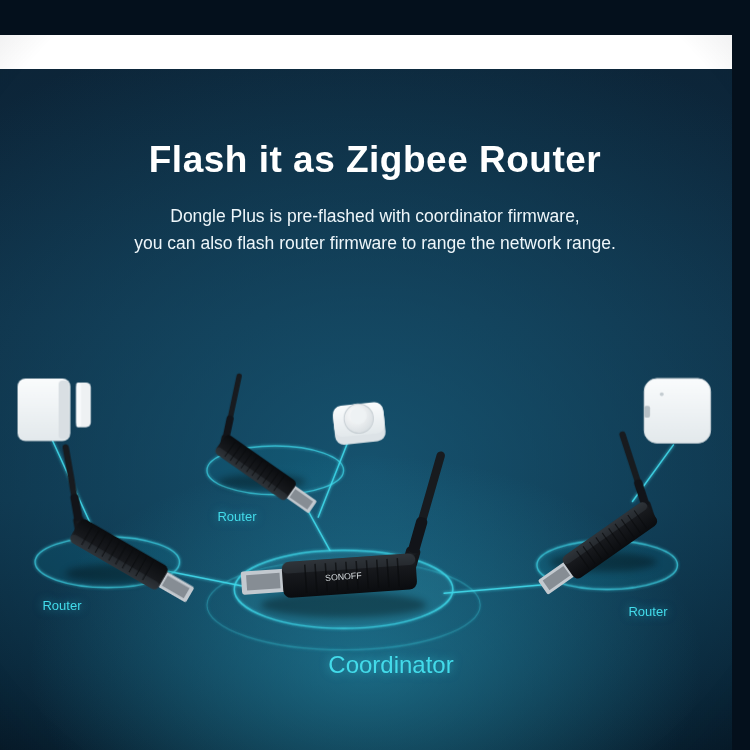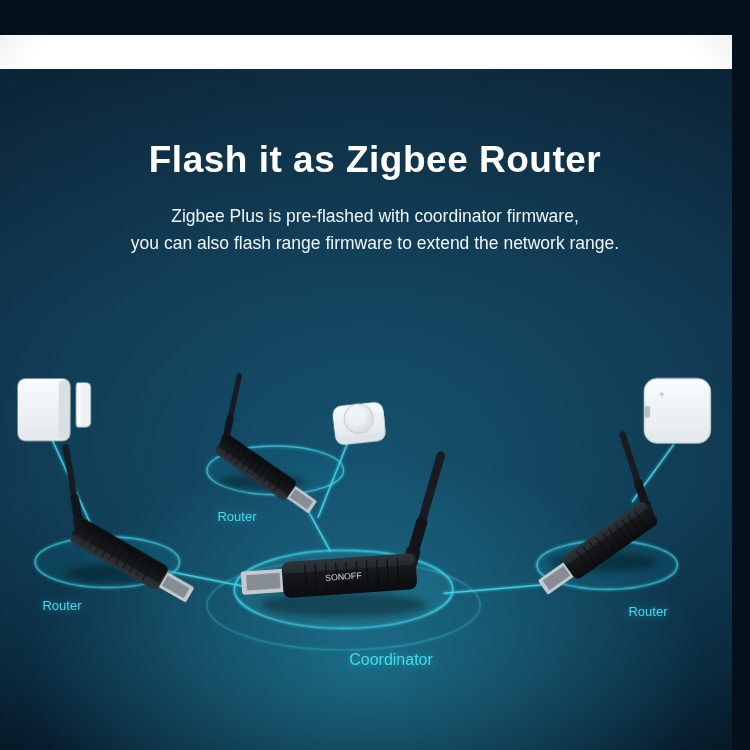--- a/index.html
+++ b/index.html
@@ -17,21 +17,21 @@
     background:radial-gradient(120% 120% at 50% 46%, rgba(0,0,0,0) 52%, rgba(2,9,17,.55) 100%);}
   .header{position:absolute;top:104px;left:0;width:750px;text-align:center;}
   .title{color:#ffffff;font-size:37px;font-weight:bold;letter-spacing:.5px;margin:0;}
   .subtitle{margin-top:22px;color:#eef6fa;font-size:17.5px;line-height:1.55;font-weight:400;}
   .diagram-svg{position:absolute;inset:0;}
   .label{position:absolute;color:#43dbea;font-size:13px;transform:translateX(-50%);
     text-shadow:0 0 10px rgba(67,219,234,.55);white-space:nowrap;}
   .label-left{left:62px;top:563px;}
   .label-top{left:237px;top:474px;}
   .label-right{left:648px;top:569px;}
-  .label-coordinator{left:391px;top:616px;font-size:16px;}
+  .label-coordinator{left:391px;top:616px;font-size:24px;}
 </style>
 </head>
 <body>
 
 <div class="stage">
   <div class="top-strip"></div>
 
   <svg class="diagram-svg" viewBox="0 0 750 750">
     <defs>
       <linearGradient id="bodyGrad" x1="0" y1="0" x2="0" y2="1">
@@ -136,22 +136,22 @@
       <use href="#antennaShape" transform="translate(664,490) rotate(-18)"></use>
       <use href="#dongleBody" transform="translate(625,518) rotate(-35)"></use>
     </g>
   </svg>
 
   <div class="vignette"></div>
 
   <div class="header">
     <h1 class="title">Flash it as Zigbee Router</h1>
     <div class="subtitle">
-      <div>Zigbee Plus is pre-flashed with coordinator firmware,</div>
-      <div>you can also flash range firmware to extend the network range.</div>
+      <div>Dongle Plus is pre-flashed with coordinator firmware,</div>
+      <div>you can also flash router firmware to range the network range.</div>
     </div>
   </div>
 
   <div class="label label-left">Router</div>
   <div class="label label-top">Router</div>
   <div class="label label-right">Router</div>
   <div class="label label-coordinator">Coordinator</div>
 </div>
 
 </body></html>

